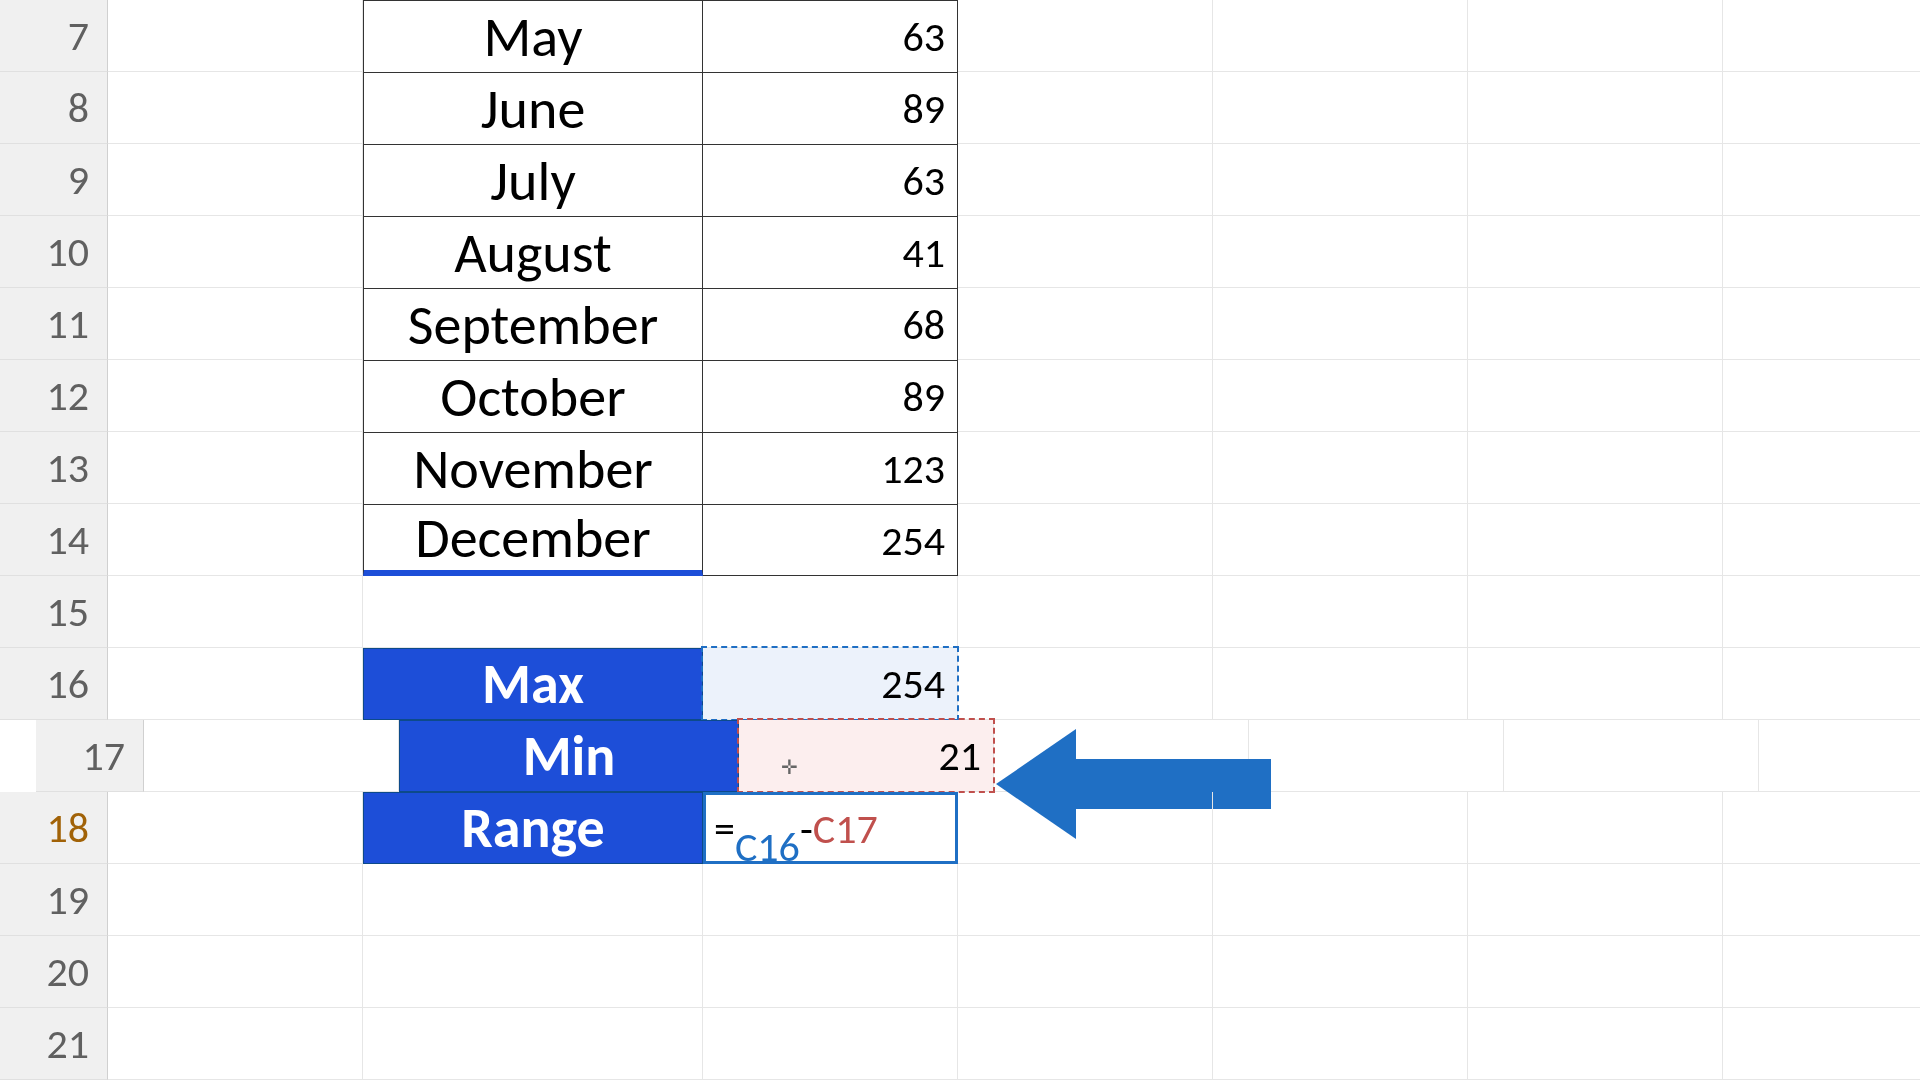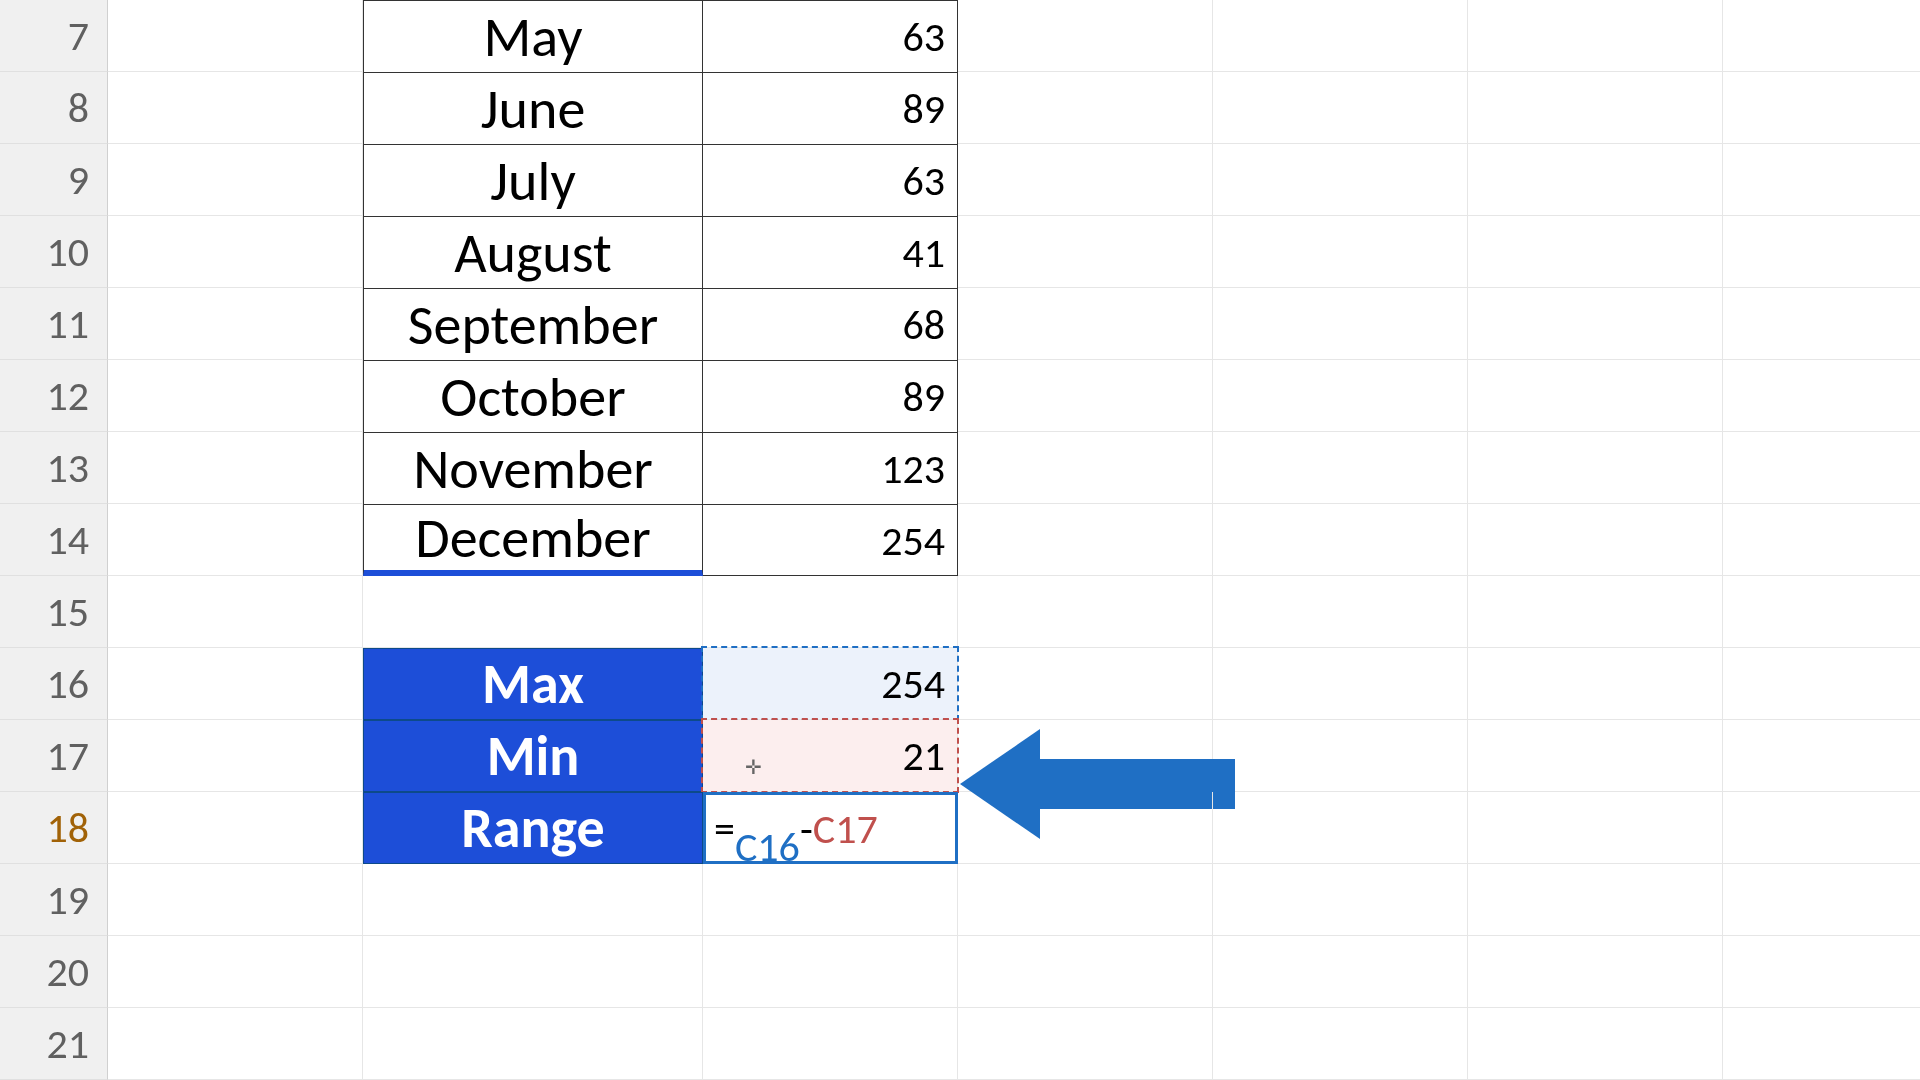--- a/index.html
+++ b/index.html
@@ -266,21 +266,21 @@
     <div class="row-header">16</div>
     <div class="col-a"></div>
     <div class="col-b blue-cell">Max</div>
     <div class="col-c ref-c16">254</div>
     <div class="col-rest"></div>
     <div class="col-rest"></div>
     <div class="col-rest"></div>
     <div class="col-rest"></div>
   </div>
 
-  <div class="row" style="position:relative;">
+  <div class="row" style="position:relative;margin-left:36px;">
     <div class="row-header">17</div>
     <div class="col-a"></div>
     <div class="col-b blue-cell">Min</div>
     <div class="col-c ref-c17" style="position:relative;">
       <span class="cross-cursor">✛</span>
       <span>21</span>
     </div>
     <div class="col-rest"></div>
     <div class="col-rest"></div>
     <div class="col-rest"></div>

